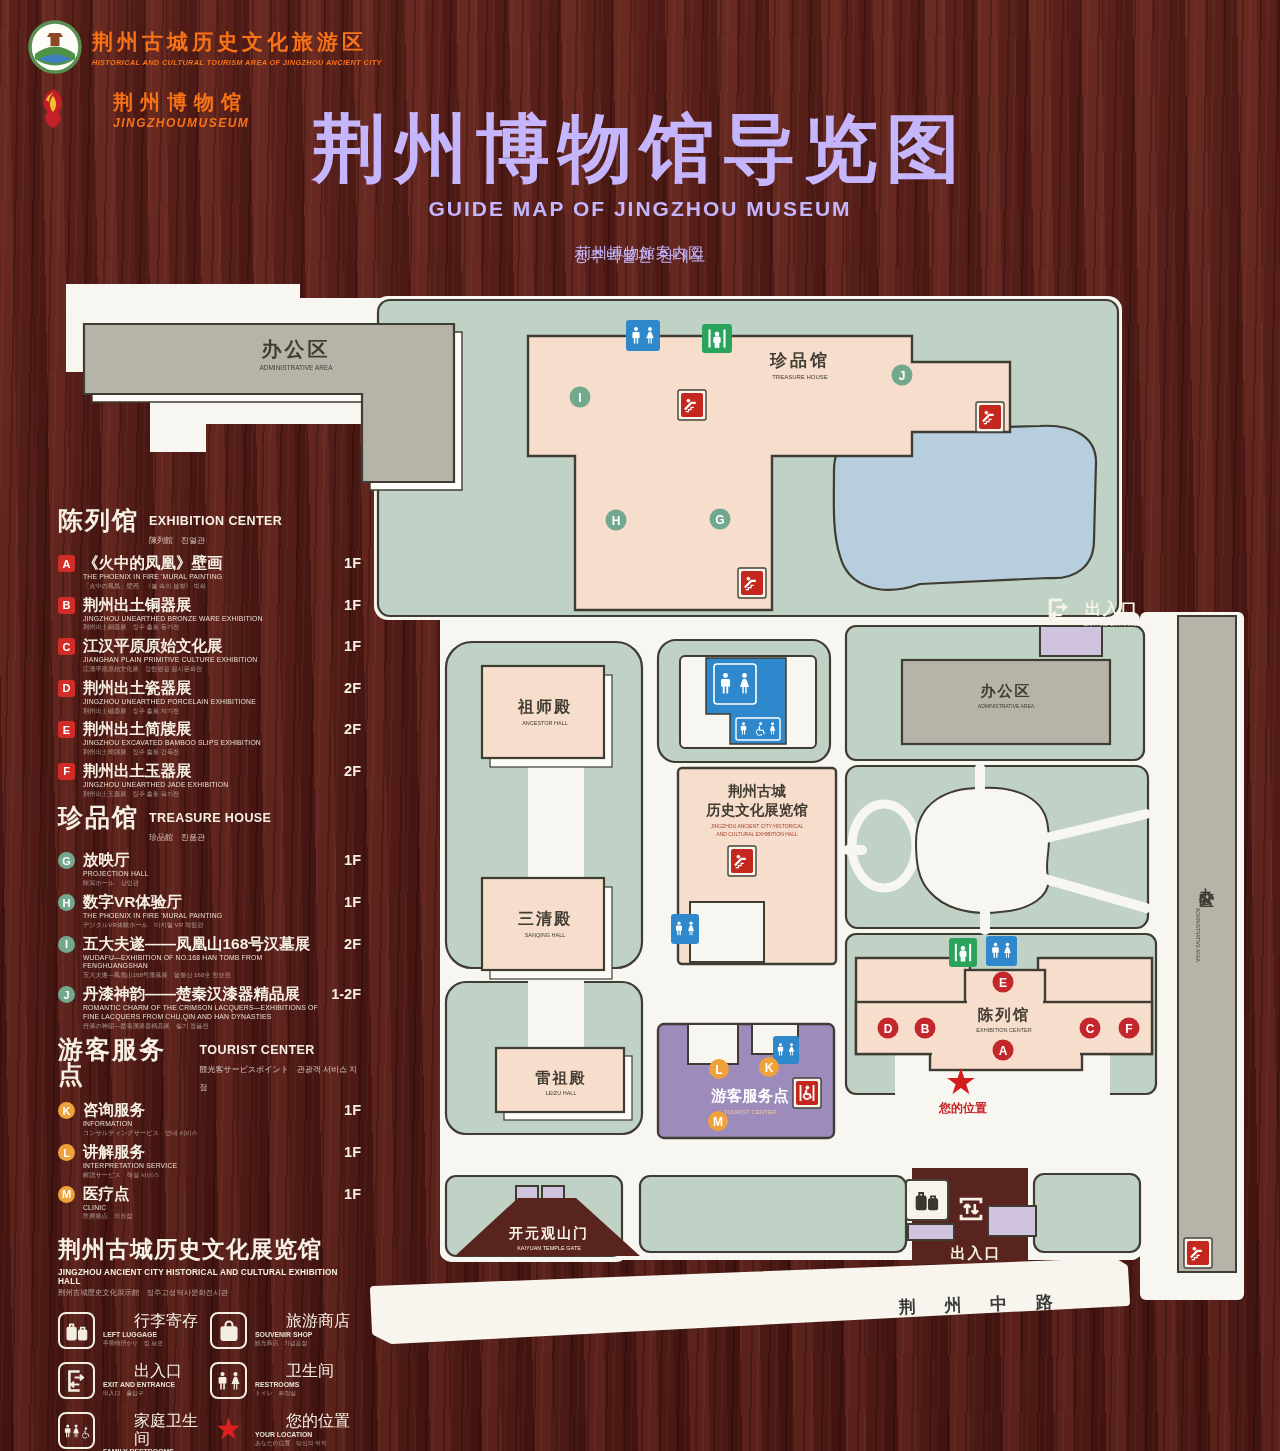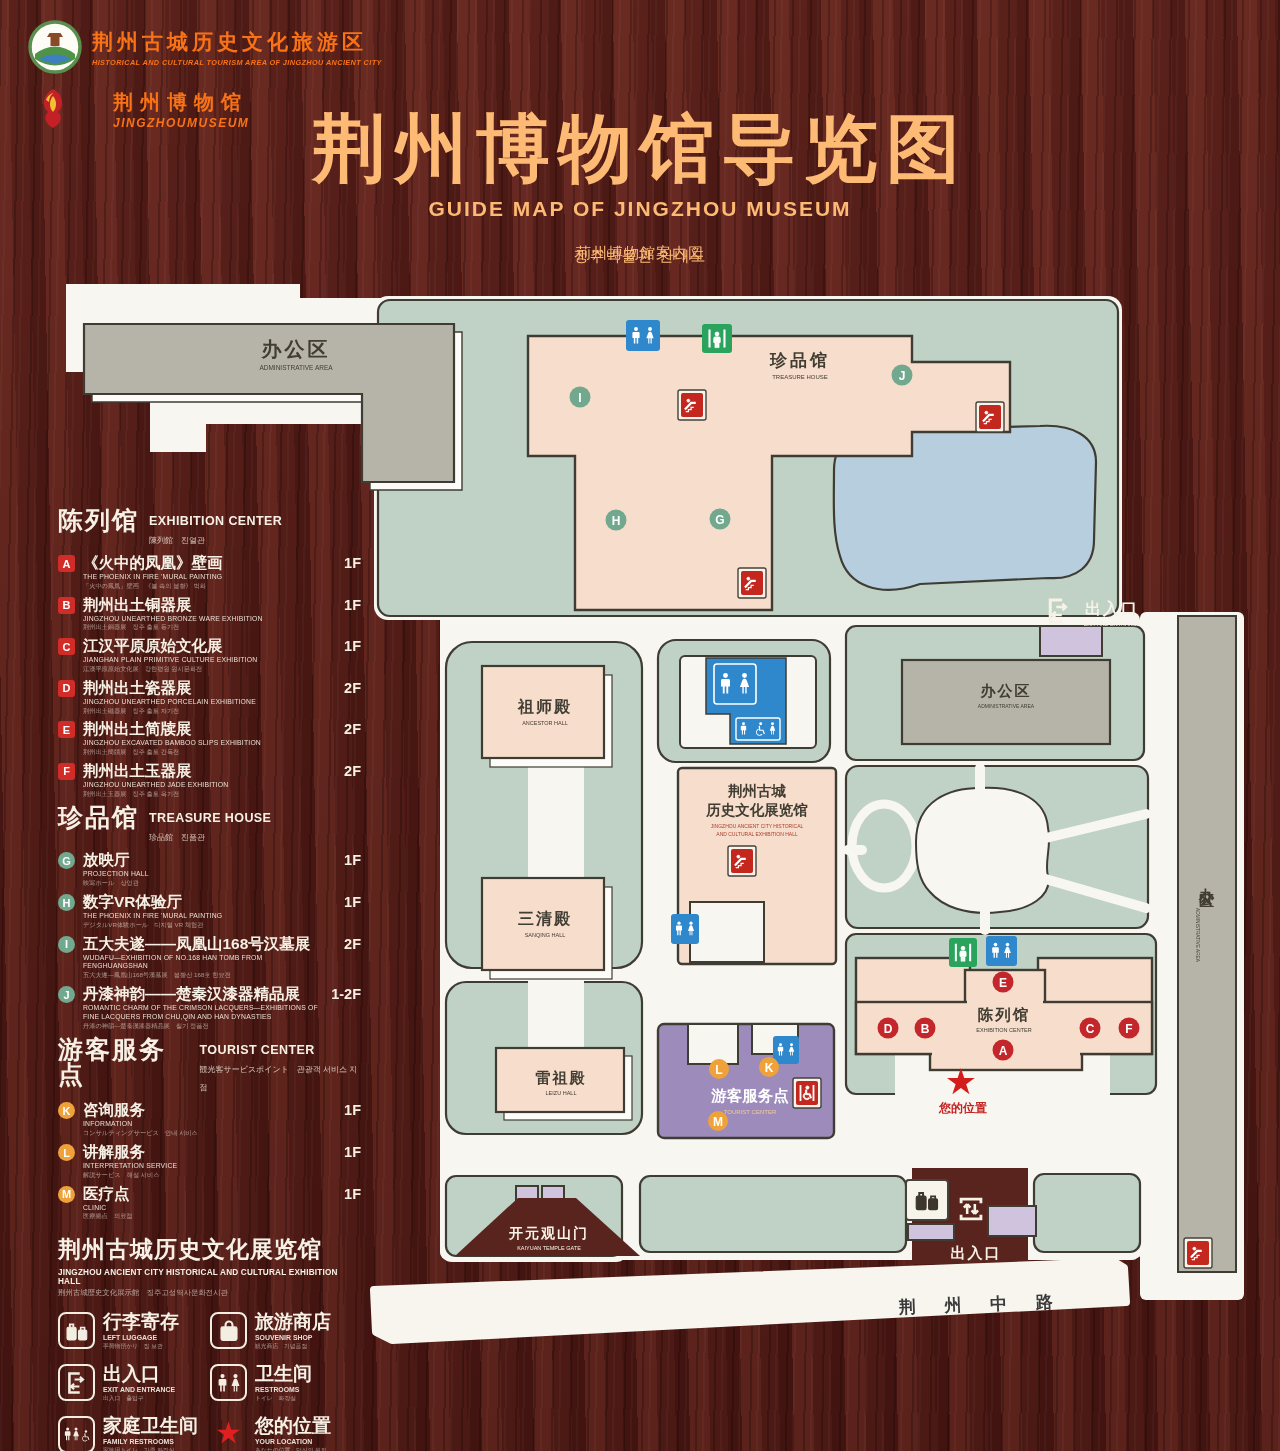--- a/index.html
+++ b/index.html
@@ -12,21 +12,21 @@
       linear-gradient(180deg,#63261f 0%,#58201a 40%,#4e1b16 100%);}
   .abs{position:absolute;}
   
   .logo-row{position:absolute;display:flex;align-items:center;gap:10px;color:#f97316;}
   .logo1{left:28px;top:20px;}
   .logo2{left:30px;top:86px;gap:37px;}
   .l1zh{font-size:21px;font-weight:bold;letter-spacing:4px;}
   .l1en{font-size:7.3px;letter-spacing:.4px;font-weight:bold;margin-top:2px;font-style:italic;}
   .l2zh{font-size:20px;font-weight:bold;letter-spacing:7px;}
   .l2en{font-size:12px;font-weight:bold;letter-spacing:1.5px;font-style:italic;}
-  .ctr{left:50%;transform:translateX(-50%);text-align:center;color:#fdba74;white-space:nowrap;}
+  .ctr{left:50%;transform:translateX(-50%);text-align:center;color:#c4b5fd;white-space:nowrap;}
   .main-title{top:100px;font-size:74px;font-weight:900;letter-spacing:8px;}
   .sub-en{top:197px;font-size:21px;font-weight:bold;letter-spacing:2px;}
   .sub-ja{top:244px;font-size:15px;letter-spacing:1px;}
   .sub-ko{top:247px;font-size:15px;letter-spacing:1px;}
   
   .sidebar{position:absolute;left:58px;top:500px;width:303px;color:#f6f0e5;}
   .lg-sec-h{display:flex;align-items:flex-start;gap:10px;margin:8px 0 7px;}
   .lg-sec-zh{font-size:25px;font-weight:bold;letter-spacing:2px;line-height:1;}
   .lg-sec-side{padding-top:3px;}
   .lg-sec-en{font-size:12.5px;font-weight:bold;letter-spacing:.4px;line-height:1.1;}
@@ -41,21 +41,21 @@
   .lg-sub{font-size:6.2px;opacity:.55;line-height:1.25;}
   .lg-floor{position:absolute;right:0;top:1px;font-size:14.5px;font-weight:bold;}
   .hall-note{margin:14px 0 4px;}
   .hn-zh{font-size:23px;font-weight:bold;letter-spacing:1px;}
   .hn-en{font-size:8.2px;font-weight:bold;margin-top:3px;letter-spacing:.2px;}
   .hn-sub{font-size:7.4px;opacity:.6;margin-top:2px;}
   .icon-grid{display:grid;grid-template-columns:152px 150px;row-gap:13px;margin-top:14px;}
   .icell{display:flex;gap:8px;align-items:flex-start;}
   .ibox{width:37px;height:37px;border:2.5px solid #f3ede2;border-radius:8px;display:flex;align-items:center;justify-content:center;flex:0 0 auto;box-sizing:border-box;}
   .istar{font-size:30px;line-height:34px;color:#e02020;width:37px;text-align:center;flex:0 0 auto;}
-  .i-zh{font-size:19px;font-weight:bold;line-height:1.1;}
+  .i-zh{font-size:16px;font-weight:normal;line-height:1.1;padding-left:31px;}
   .i-en{font-size:6.9px;font-weight:bold;opacity:.92;margin-top:1px;}
   .i-sub{font-size:5.8px;opacity:.55;margin-top:1px;}
   
   svg.map{position:absolute;left:0;top:0;}
   svg.map text{font-family:"Liberation Sans","DejaVu Sans",sans-serif;}
 </style>
 </head>
 <body>
 
 <svg width="0" height="0" style="position:absolute" aria-hidden="true">

